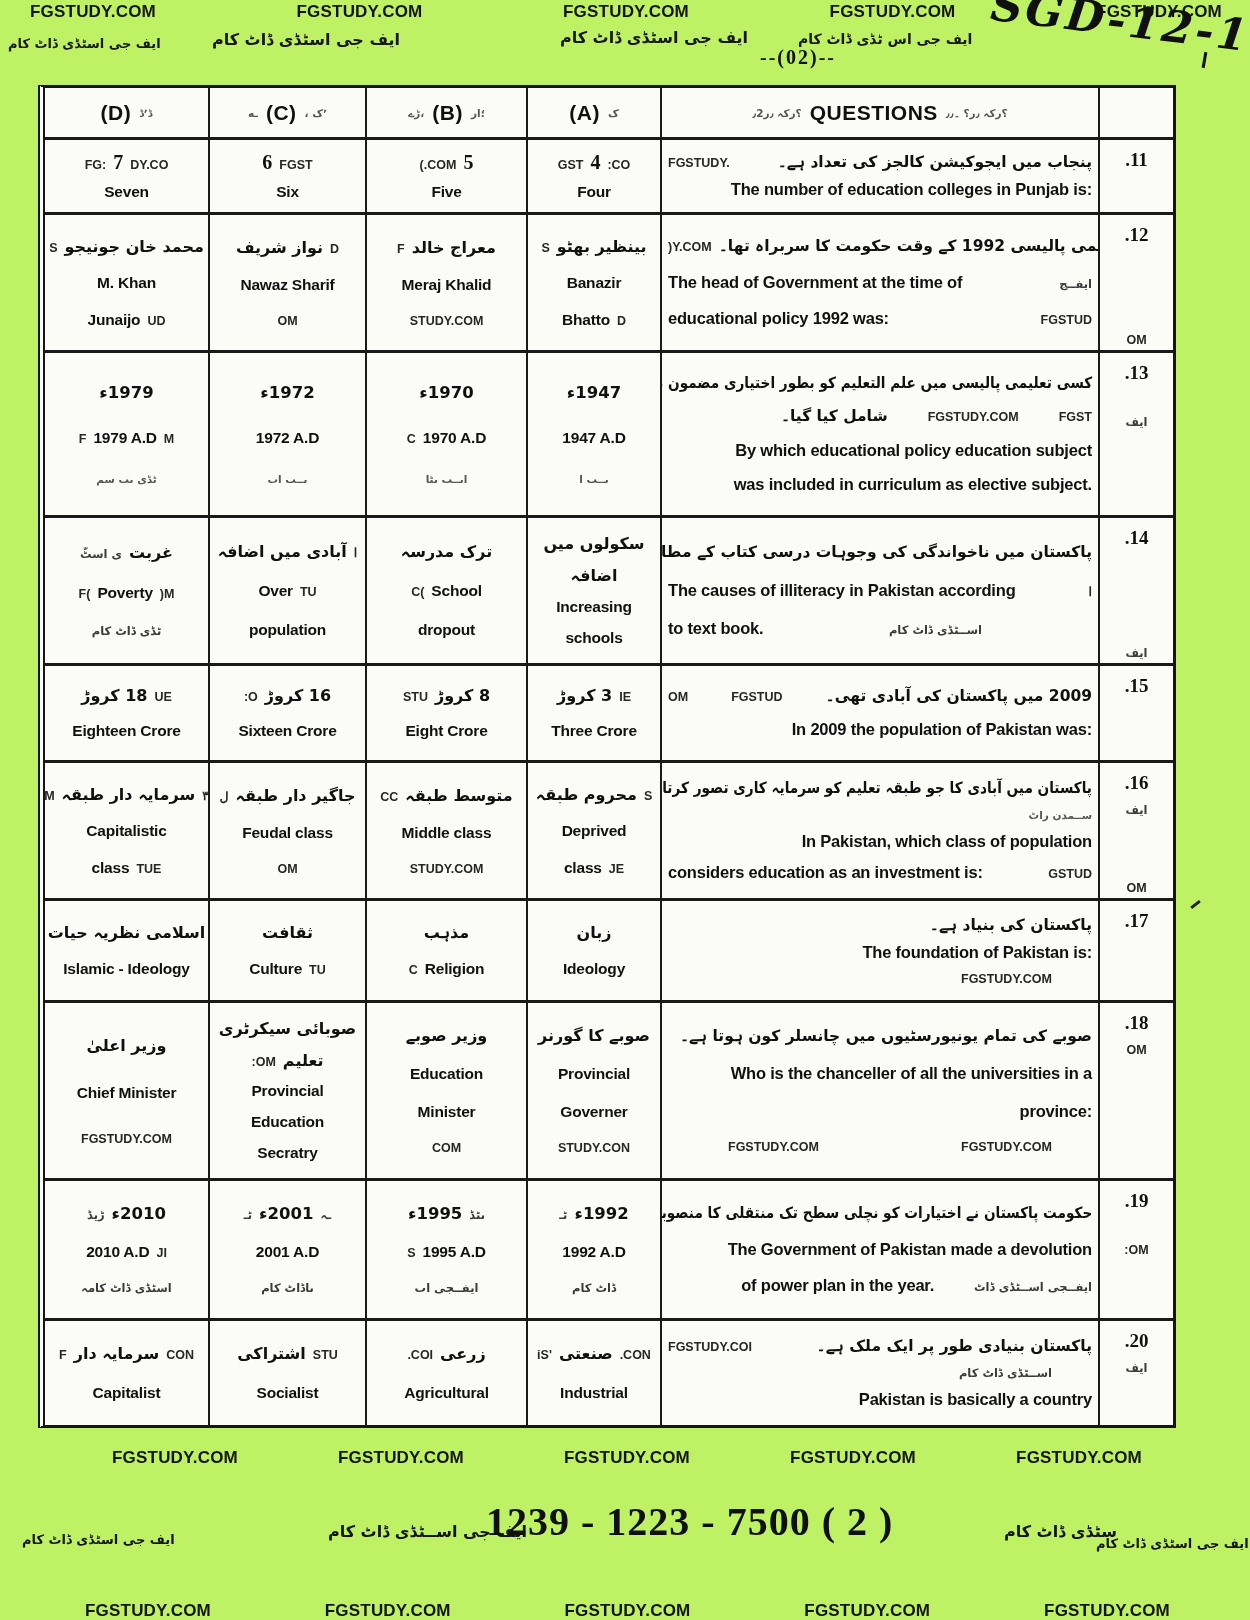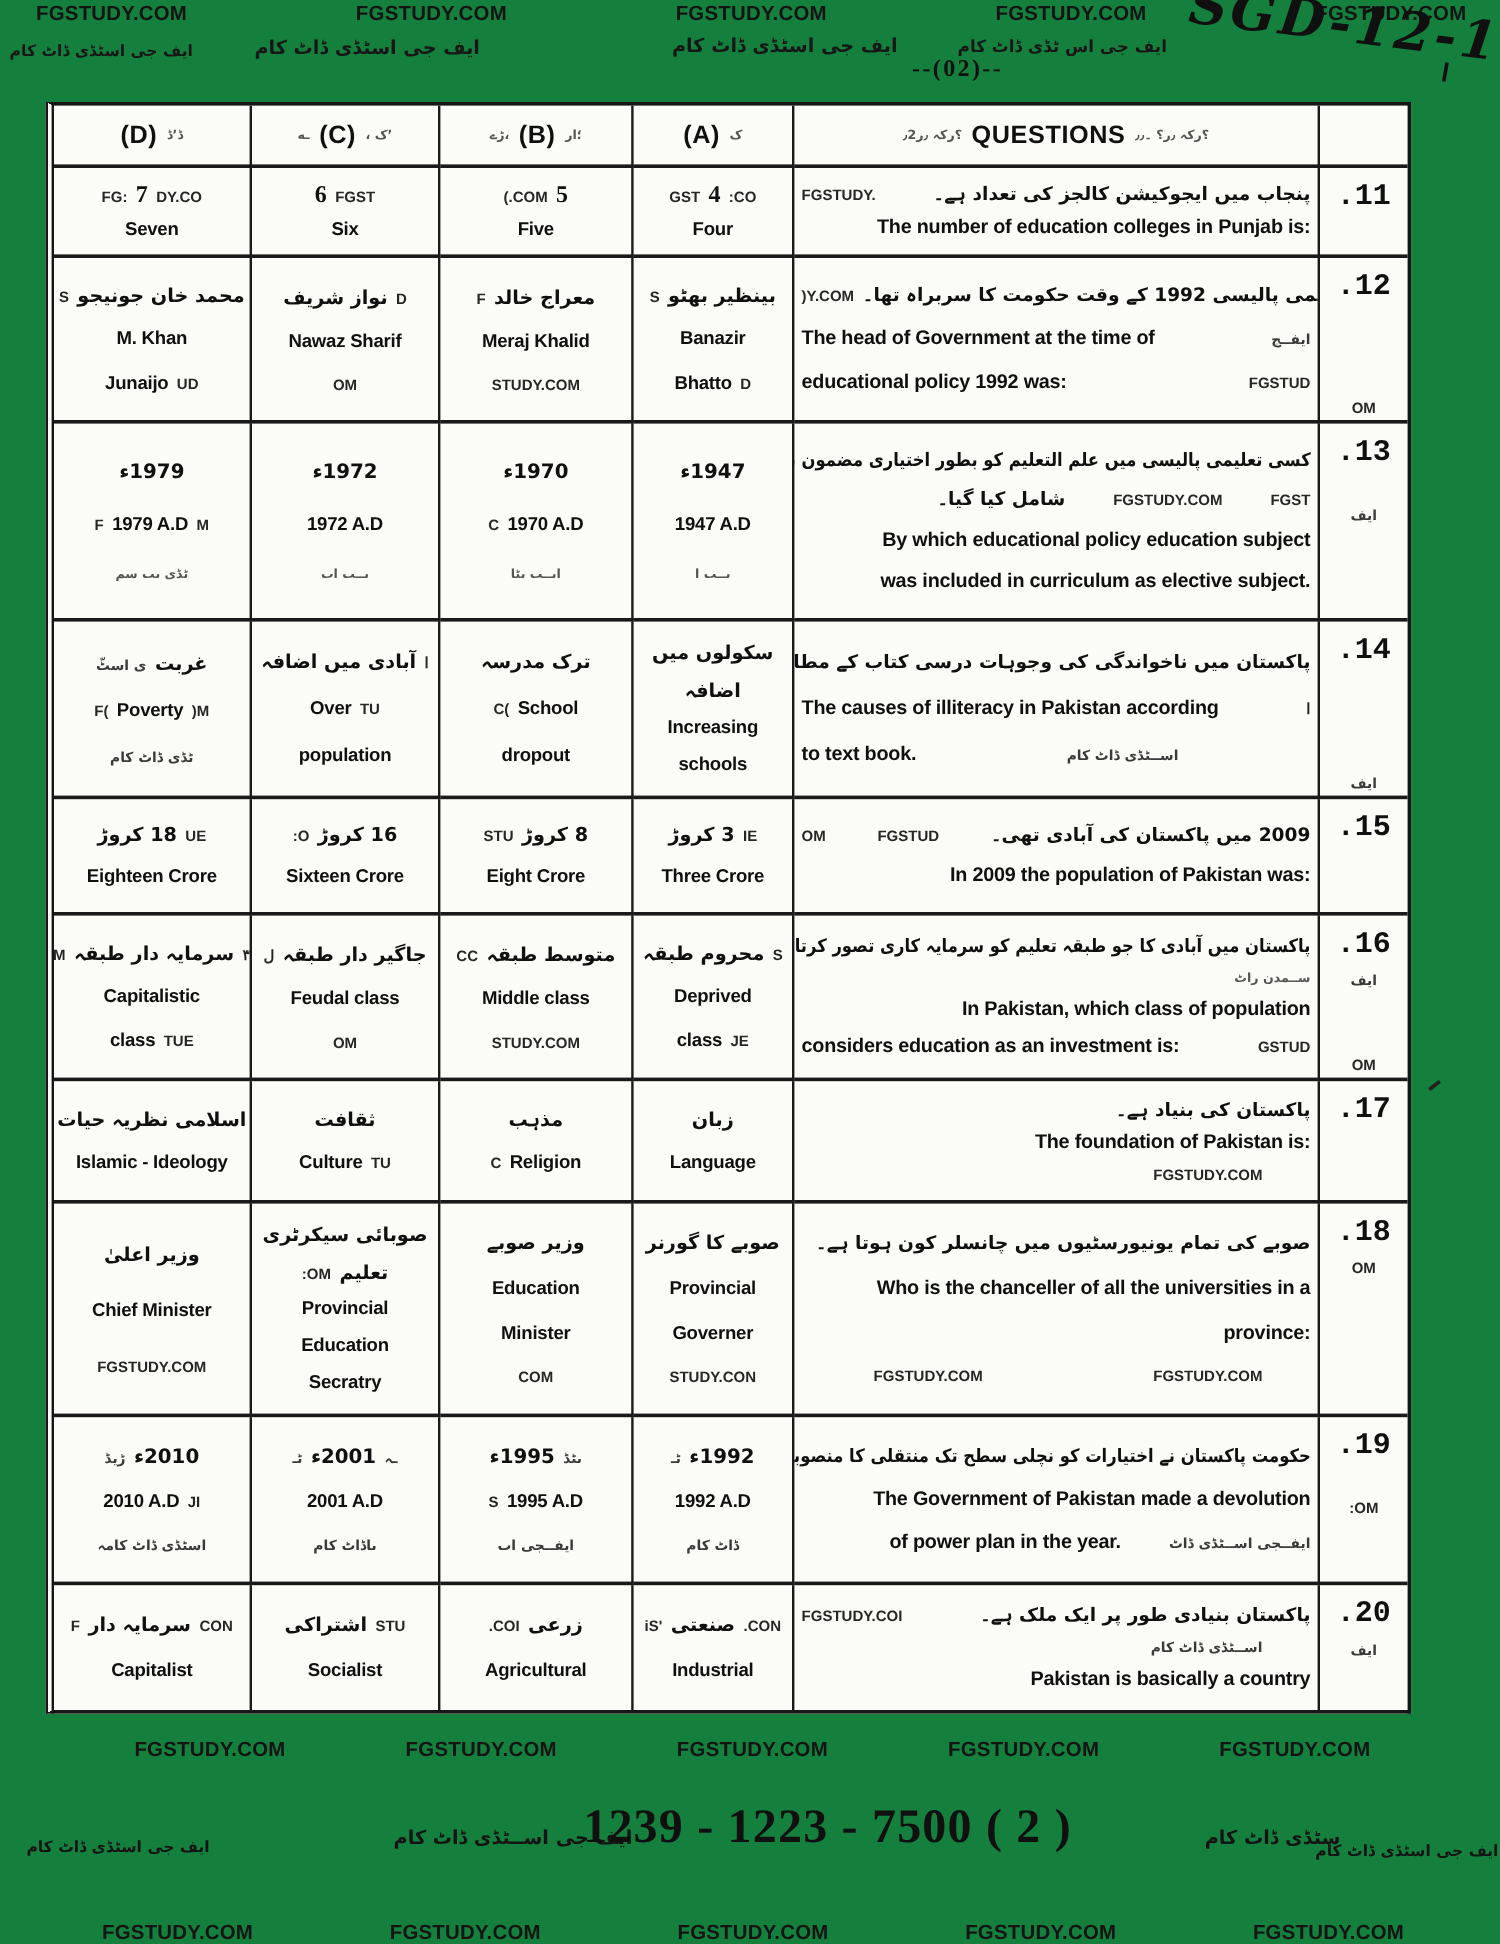--- a/index.html
+++ b/index.html
@@ -1,16 +1,16 @@
 <!DOCTYPE html>
 <html><head>
 <meta charset="utf-8">
 <style>
   html,body{margin:0;padding:0;background:#d8d8d4}
-  .page{position:relative;width:1250px;height:1620px;margin:0 auto;background:#15803d;color:#101010;
+  .page{position:relative;width:1250px;height:1620px;margin:0 auto;background:#bef264;color:#101010;
         font-family:"Liberation Sans",sans-serif;overflow:hidden}
   
   .wmrow{position:absolute;left:0;right:0;display:flex;justify-content:space-between;
          font-weight:700;font-size:17px;letter-spacing:.2px;color:#141414}
   .wmrow.r1{top:2px;padding:0 28px 0 30px}
   .wmrow.r2{top:1448px;padding:0 108px 0 112px}
   .wmrow.r3{top:1601px;padding:0 80px 0 85px}
   .urdu{font-family:"DejaVu Sans",sans-serif;direction:rtl;font-weight:700}
   .topu{position:absolute;color:#171717}
   .pagenum{position:absolute;top:46px;left:760px;font:700 20px "Liberation Serif",serif;letter-spacing:2px}
@@ -38,21 +38,21 @@
   .lnsb{justify-content:space-between}
   .u{font-family:"DejaVu Sans",sans-serif;font-weight:700;font-size:16px;direction:rtl;white-space:nowrap}
   .qcell .u{font-size:15.5px}
   .sq{transform:scaleX(.88);transform-origin:right center}
   .dg{font-size:20px;font-family:"Liberation Serif",serif;direction:ltr}
   .yr{font-size:16.5px}
   .e{font-weight:700;font-size:15.5px;letter-spacing:-.2px;white-space:nowrap}
   .qcell .e{font-size:16.5px}
   .w{font-weight:700;font-size:12.5px;color:#262626;white-space:nowrap;font-family:"Liberation Sans",sans-serif}
   .uw{font-family:"DejaVu Sans",sans-serif;font-weight:700;font-size:11.5px;color:#3a3a3a;direction:rtl;white-space:nowrap}
-  .num{font-family:Liberation Mono, monospace;font-weight:700;font-size:25px}
+  .num{font-family:Liberation Serif, serif;font-weight:700;font-size:19px}
   .scr{color:#555;font-size:10.5px}
   .mla{margin-left:auto}.mta{margin-top:auto}.mt20{margin-top:22px}
   .g40{gap:40px}.mr40{margin-right:40px}.ml50{margin-left:50px}
   .ctr{margin-left:auto;margin-right:110px}
   .padlr{padding:0 40px 0 60px}
   
   .fitem{position:absolute;color:#141414}
   .phone{position:absolute;top:1498px;left:486px;font:700 40px "Liberation Serif",serif;letter-spacing:1px}
 </style>
 </head>
@@ -508,21 +508,21 @@
         <div class="ln">
           <span class="w">C</span>
           <span class="e">Religion</span>
         </div>
       </div>
     <div class="c">
         <div class="ln">
           <span class="u">زبان</span>
         </div>
         <div class="ln">
-          <span class="e">Language</span>
+          <span class="e">Ideology</span>
         </div>
       </div>
     <div class="c qcell">
         <div class="ln lnr">
           <span class="u">پاکستان کی بنیاد ہے۔</span>
         </div>
         <div class="ln lnl">
           <span class="e">The foundation of Pakistan is:</span>
         </div>
         <div class="ln lnr mr40">

